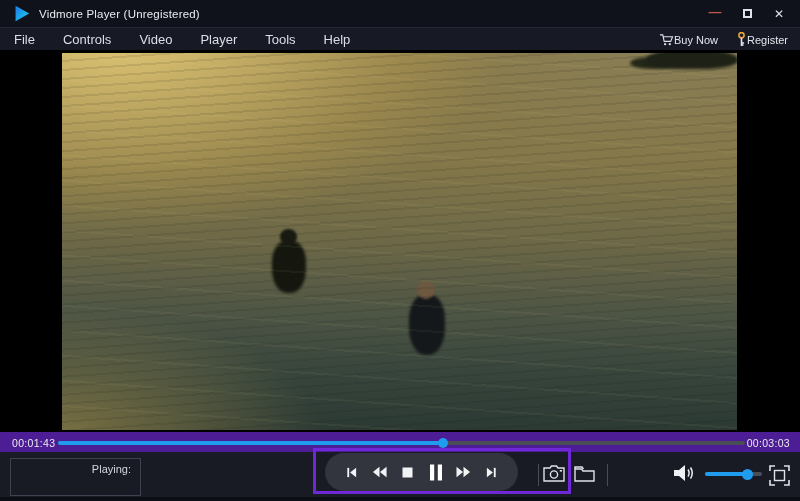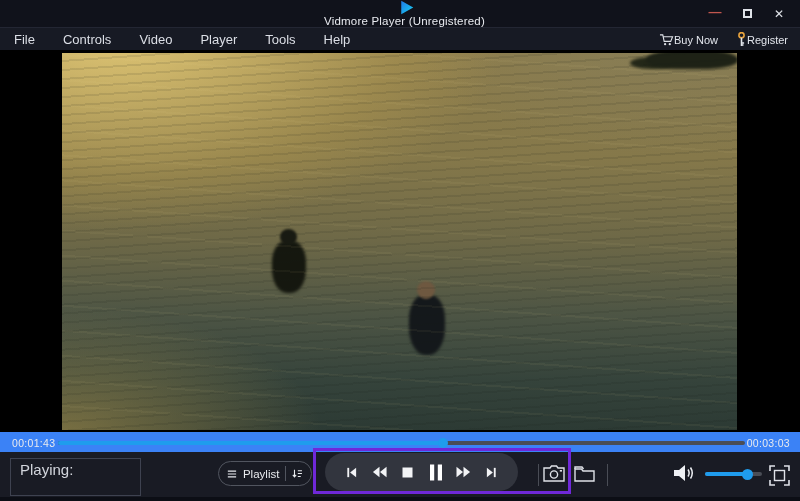--- a/index.html
+++ b/index.html
@@ -2,21 +2,21 @@
 <html><head>
 <meta charset="utf-8">
 <style>
   * { margin:0; padding:0; box-sizing:border-box; }
   html,body { width:800px; height:501px; background:#000; }
   body { font-family:"Liberation Sans", sans-serif; overflow:hidden; }
   #app { position:absolute; width:800px; height:501px; background:#0e1018; }
 
   
   .titlebar { position:absolute; left:0; top:0; width:800px; height:27px;
-    background:#10121b; display:flex; align-items:center;flex-direction:column; }
+    background:#10121b; display:flex; align-items:center; }
   .logo { width:17px; height:17px; margin-left:13px; }
   .win-title { color:#e9ebf0; font-size:11.5px; margin-left:9px; letter-spacing:.2px; }
   .win-btns { position:absolute; right:10px; top:0; height:27px; display:flex; align-items:center; gap:10px; }
   .win-btn { width:22px; height:22px; display:flex; align-items:center; justify-content:center;
     color:#dfe2e8; font-size:12px; cursor:default; }
   .min-glyph { color:#c0564e; font-weight:bold; font-size:13px; transform:translateY(-2px); }
   .max-box { width:9px; height:9px; border:2px solid #dfe2e8; }
   .close-glyph { font-size:12px; }
 
   
@@ -47,35 +47,35 @@
   .swimmer1-head { position:absolute; left:218px; top:176px; width:17px; height:16px;
     background:#181a12; border-radius:50%; filter:blur(1px); }
   .swimmer1-body { position:absolute; left:210px; top:188px; width:34px; height:52px;
     background:#15170f; border-radius:40% 40% 45% 45%; filter:blur(1.5px); }
   .swimmer2-head { position:absolute; left:355px; top:228px; width:18px; height:18px;
     background:#6e5840; border-radius:50%; filter:blur(1px); }
   .swimmer2-body { position:absolute; left:347px; top:242px; width:36px; height:60px;
     background:#14181b; border-radius:40% 40% 45% 45%; filter:blur(1.5px); }
 
   
-  .progress-row { position:absolute; left:0; top:432px; width:800px; height:20px; background:#3b82f6; }
+  .progress-row { position:absolute; left:0; top:432px; width:800px; height:20px; background:#4c1d95; }
   .time { position:absolute; top:5px; color:#e8eaee; font-size:10.5px; letter-spacing:.3px; }
   .time-elapsed { left:12px; }
   .time-total { right:10px; }
   .seek { position:absolute; left:58px; top:9px; width:687px; height:4px; background:#4a4d56; border-radius:2px; cursor:pointer; }
   .seek-fill { position:absolute; left:0; top:0; height:4px; background:#1f9ced; border-radius:2px; }
   .seek-thumb { position:absolute; top:-3px; width:10px; height:10px; background:#1f9ced; border-radius:50%; }
 
   
   .control-row { position:absolute; left:0; top:452px; width:800px; height:45px; background:#191b24; }
   .bottom-strip { position:absolute; left:0; top:497px; width:800px; height:4px; background:#0c0e15; }
 
   .now-playing { position:absolute; left:10px; top:6px; width:131px; height:38px;
     border:1px solid #3e4250; padding:3px 9px; }
-  .np-line { color:#d2d5dc; font-size:15px; line-height:15px; white-space:nowrap; }
+  .np-line { color:#d2d5dc; font-size:11px; line-height:15px; white-space:nowrap;text-align:right; }
 
   .playlist-pill { position:absolute; left:218px; top:9px; width:94px; height:25px;
     border:1px solid #51555f; border-radius:13px; display:flex; align-items:center;
     padding:0 8px; gap:6px; cursor:pointer; }
   .playlist-label { color:#e8eaee; font-size:11.5px; }
   .pill-divider { width:1px; height:15px; background:#51555f; }
 
   .highlight-rect { position:absolute; left:313px; top:-4px; width:258px; height:46px;
     border:3px solid #6f28d8; pointer-events:none; }
 
@@ -168,31 +168,20 @@
     </div>
     <span class="time time-total">00:03:03</span>
   </div>
 
   <div class="control-row">
 
     <div class="now-playing">
       <div class="np-line">Playing:</div>
     </div>
 
-    <div class="playlist-pill">
-      <svg width="12" height="10" viewBox="0 0 12 10">
-        <path d="M1 1.5 h10 M1 5 h10 M1 8.5 h10" stroke="#e8eaee" stroke-width="1.4"></path>
-      </svg>
-      <span class="playlist-label">Playlist</span>
-      <span class="pill-divider"></span>
-      <svg width="13" height="12" viewBox="0 0 13 12">
-        <path d="M3 1 V9 M1 7 L3 9.5 L5 7" stroke="#e8eaee" stroke-width="1.3" fill="none"></path>
-        <path d="M7 2 h5 M7 5.5 h5 M7 9 h3.5" stroke="#e8eaee" stroke-width="1.3"></path>
-      </svg>
-    </div>
 
     <div class="highlight-rect"></div>
 
     <div class="transport-pill">
       <div class="t-btn">
         <svg width="13" height="13" viewBox="0 0 14 14">
           <rect x="2.5" y="2" width="2" height="10" fill="#f2f3f5"></rect>
           <polygon points="12,2 5.5,7 12,12" fill="#f2f3f5"></polygon>
         </svg>
       </div>

